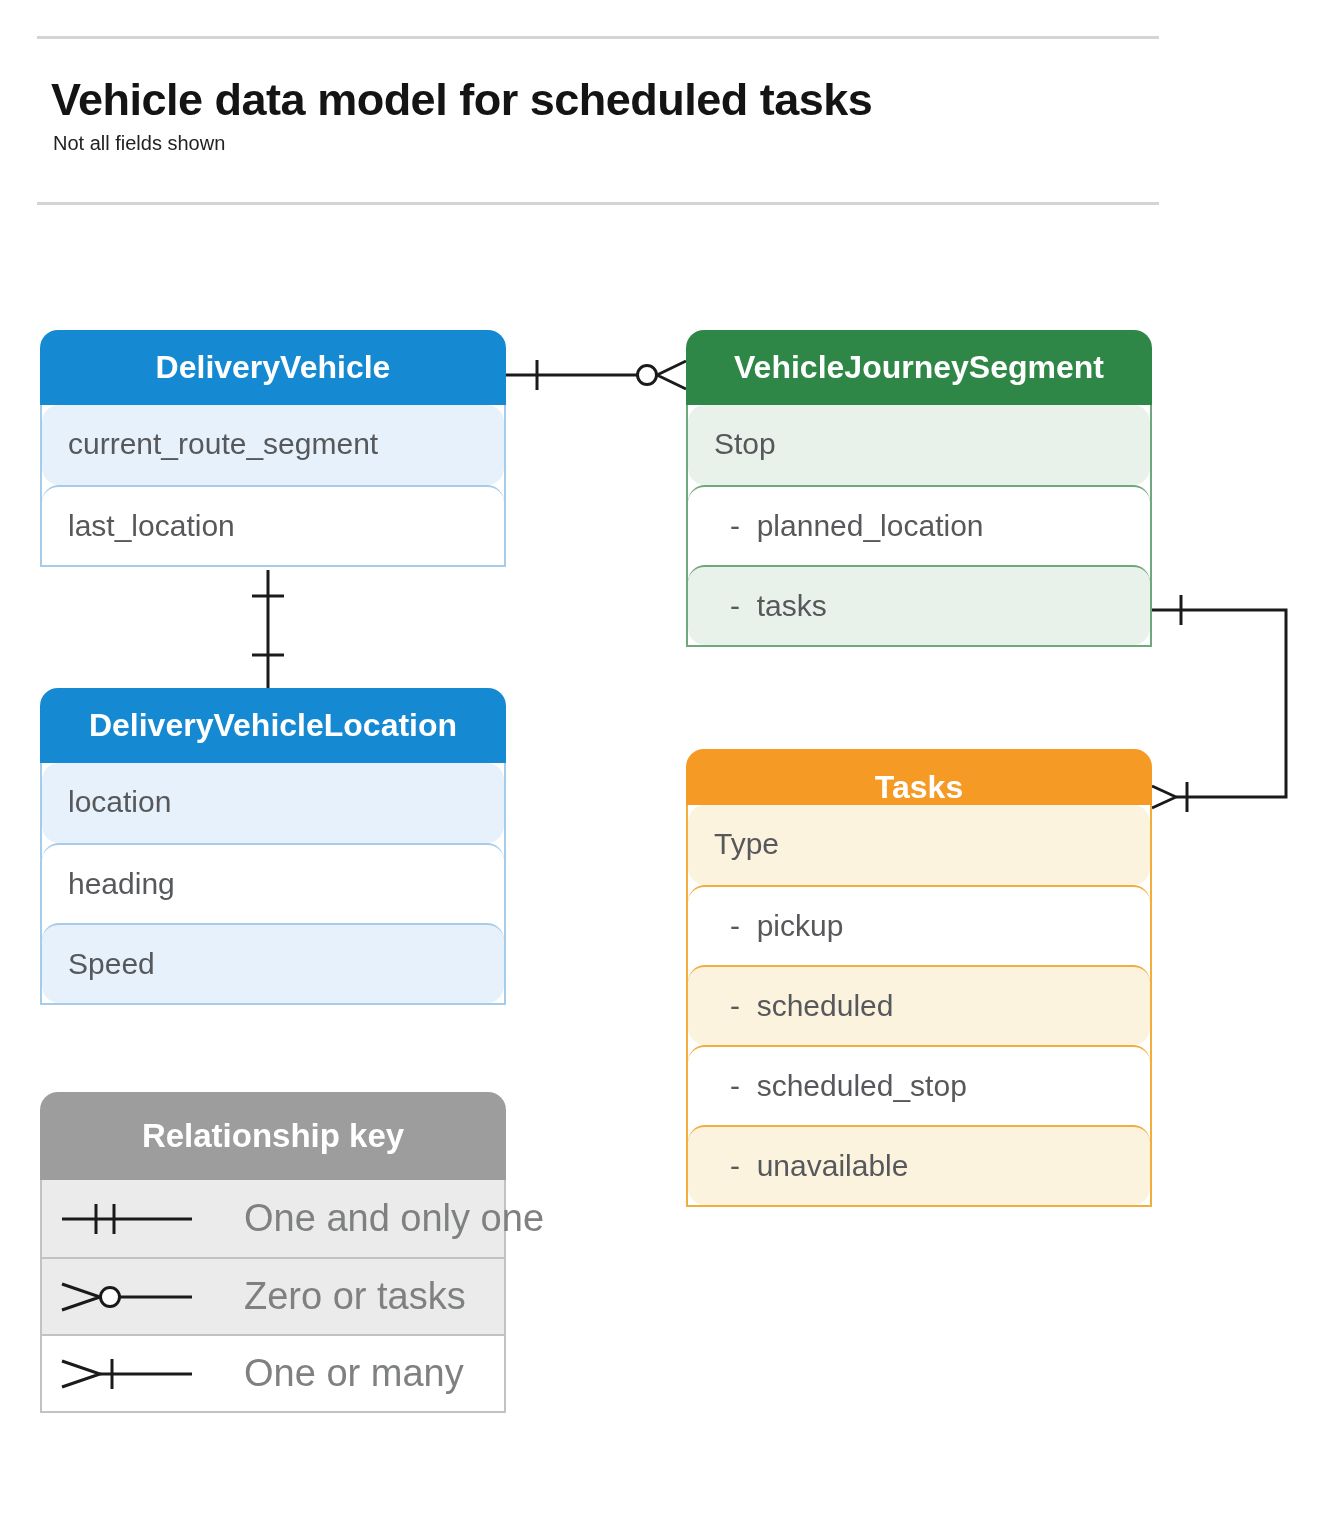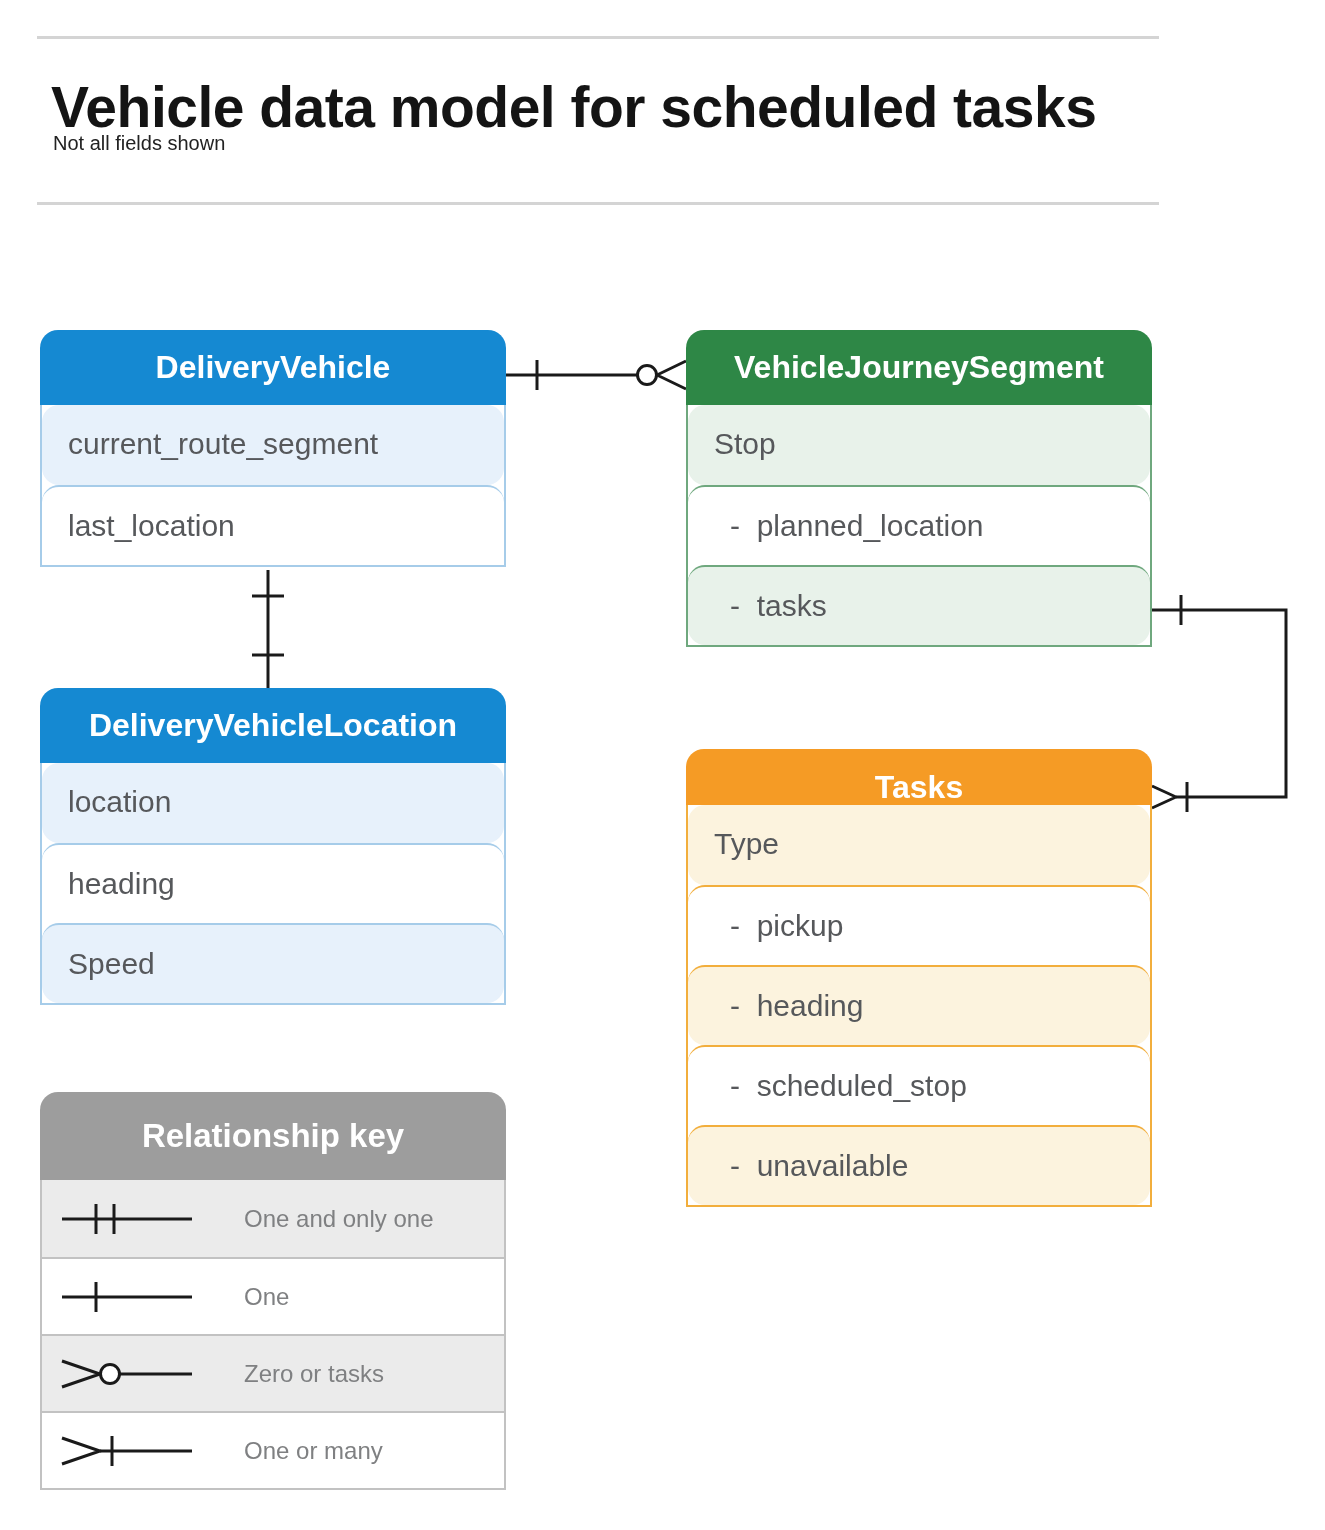--- a/index.html
+++ b/index.html
@@ -12,21 +12,21 @@
   }
   *{margin:0;padding:0;box-sizing:border-box;}
   html,body{background:#ffffff;}
   .page{
     position:relative; width:1325px; height:1530px; background:#ffffff;
     font-family:"Liberation Sans", sans-serif; overflow:hidden;
   }
   .rule{position:absolute; left:37px; width:1122px; height:3px; background:var(--rule);}
   .rule.top{top:36px;}
   .rule.mid{top:202px;}
-  .title{position:absolute; left:51px; top:74px; font-size:57px; font-weight:700;
+  .title{position:absolute; left:51px; top:74px; font-size:45px; font-weight:700;
     color:var(--title-text); letter-spacing:-0.5px;}
   .subtitle{position:absolute; left:53px; top:132px; font-size:20px; color:#222;}
 
   .entity{position:absolute; width:466px;}
   .entity-header{
     height:75px; line-height:75px; border-radius:18px 18px 0 0;
     text-align:center; color:#ffffff; font-size:32px; font-weight:700;
   }
   .entity.tall-header .entity-header{height:56px; line-height:76px;}
   .entity.key .entity-header{height:88px; line-height:88px; font-size:33px;}
@@ -42,21 +42,21 @@
   .blue{--hdr:var(--blue); --bg:var(--blue-light); --bd:var(--blue-border);}
   .green{--hdr:var(--green); --bg:var(--green-light); --bd:var(--green-border);}
   .orange{--hdr:var(--orange); --bg:var(--orange-light); --bd:var(--orange-border);}
   .graykey{--hdr:var(--gray); --bg:var(--gray-light); --bd:var(--gray-border);}
   .entity-header{background:var(--hdr);}
 
   .krow{height:77px; display:flex; align-items:center; background:#fff;}
   .krow + .krow{border-top:2px solid var(--bd);}
   .krow.shaded{background:var(--bg);}
   .ksym{width:170px; height:40px; margin-left:18px; flex:0 0 auto;}
-  .klabel{margin-left:14px; font-size:24px; color:var(--legend-text); white-space:pre;}
+  .klabel{margin-left:14px; font-size:38px; color:var(--legend-text); white-space:pre;}
 
   .connectors{position:absolute; left:0; top:0; width:1325px; height:1530px; pointer-events:none;}
   .conn line, .conn path, .conn circle{stroke:var(--connector); stroke-width:3; fill:none;}
   .conn circle{fill:#ffffff;}
   .ksym line, .ksym path, .ksym circle{stroke:var(--connector); stroke-width:3; fill:none;}
   .ksym circle{fill:#ffffff;}
 </style>
 </head>
 <body>
 
@@ -110,43 +110,36 @@
       <div class="row">heading</div>
       <div class="row shaded">Speed</div>
     </div>
   </section>
 
   <section class="entity orange tall-header" style="left:686px;top:749px;">
     <header class="entity-header">Tasks</header>
     <div class="rows">
       <div class="row shaded">Type</div>
       <div class="row indent">-  pickup</div>
-      <div class="row shaded indent">-  heading</div>
+      <div class="row shaded indent">-  scheduled</div>
       <div class="row indent">-  scheduled_stop</div>
       <div class="row shaded indent">-  unavailable</div>
     </div>
   </section>
 
   <section class="entity graykey key" style="left:40px;top:1092px;">
     <header class="entity-header">Relationship key</header>
     <div class="rows">
       <div class="krow shaded">
         <svg class="ksym" viewBox="0 0 170 40">
           <line x1="2" y1="20" x2="132" y2="20"></line>
           <line x1="36" y1="5" x2="36" y2="35"></line>
           <line x1="54" y1="5" x2="54" y2="35"></line>
         </svg>
         <span class="klabel">One and only one</span>
-      </div>
-      <div class="krow">
-        <svg class="ksym" viewBox="0 0 170 40">
-          <line x1="2" y1="20" x2="132" y2="20"></line>
-          <line x1="36" y1="5" x2="36" y2="35"></line>
-        </svg>
-        <span class="klabel">One</span>
       </div>
       <div class="krow shaded">
         <svg class="ksym" viewBox="0 0 170 40">
           <path d="M2,7 L40,20 L2,33"></path>
           <circle cx="50" cy="20" r="9.5"></circle>
           <line x1="59.5" y1="20" x2="132" y2="20"></line>
         </svg>
         <span class="klabel">Zero or tasks</span>
       </div>
       <div class="krow">

